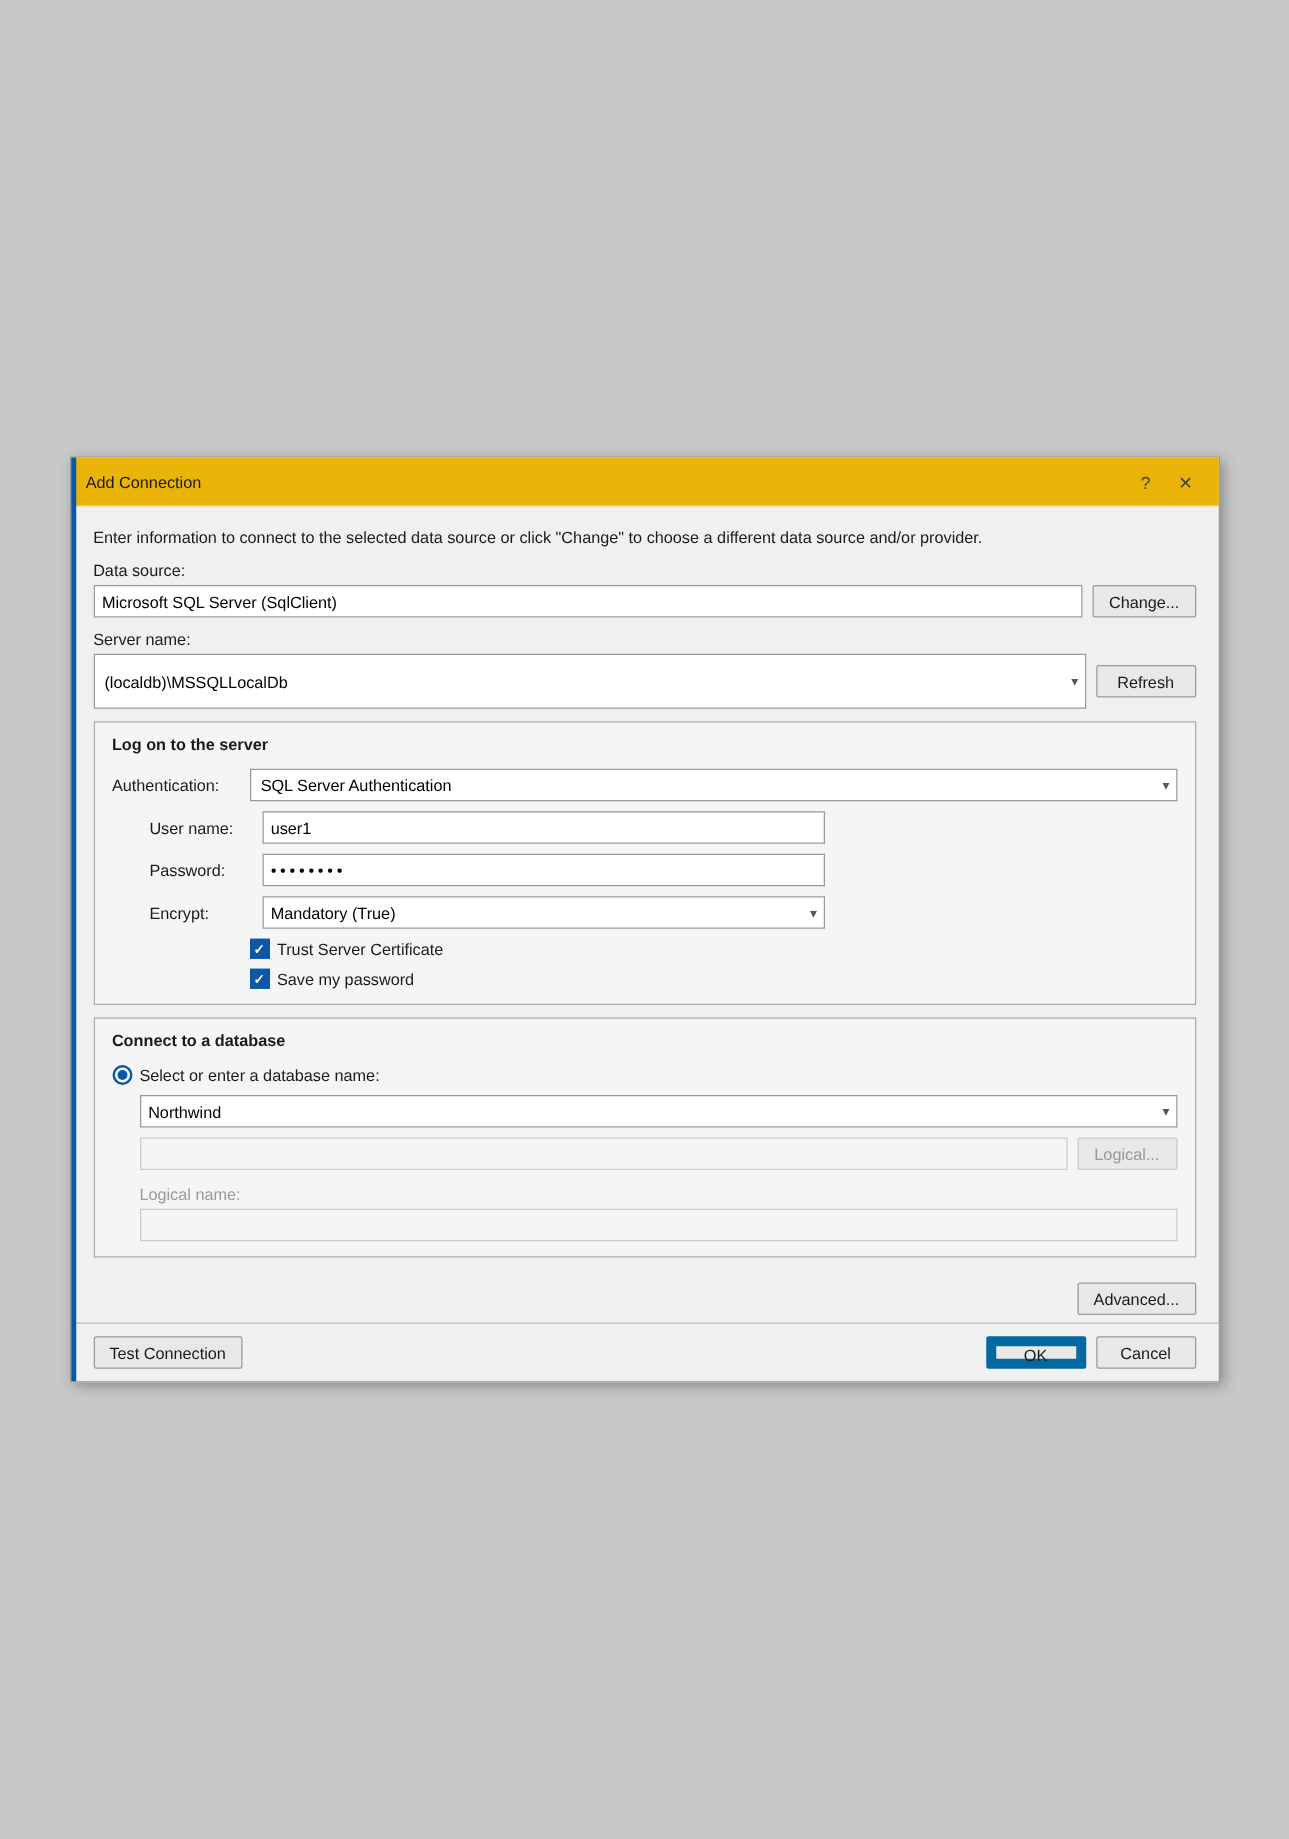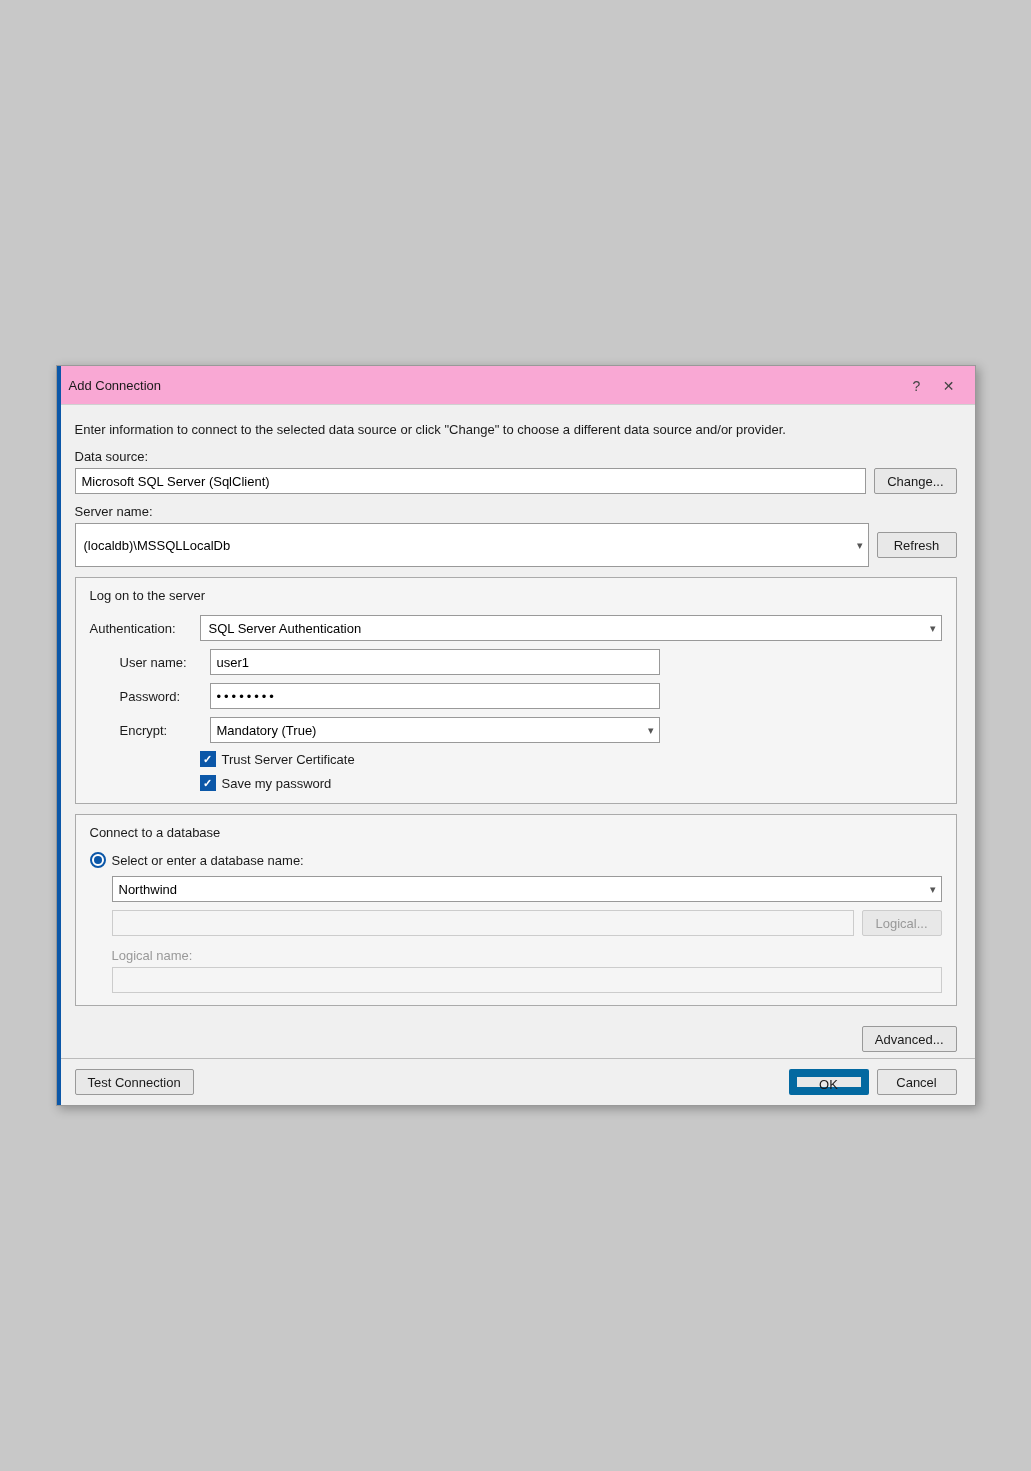--- a/index.html
+++ b/index.html
@@ -15,21 +15,21 @@
     }
     .dialog {
       background: #f0f0f0;
       border: 1px solid #999;
       width: 920px;
       box-shadow: 3px 3px 10px rgba(0,0,0,0.3);
       display: flex;
       flex-direction: column;
     }
     .title-bar {
-      background: #f9a8d4;
+      background: #eab308;
       display: flex;
       align-items: center;
       justify-content: space-between;
       padding: 8px 12px 6px 12px;
       border-bottom: 1px solid #d0d0d0;
     }
     .title-bar-left {
       font-size: 13px;
       font-weight: normal;
       color: #1a1a1a;
@@ -101,20 +101,21 @@
       background: #f5f5f5;
       padding: 10px 14px 12px 14px;
       display: flex;
       flex-direction: column;
       gap: 8px;
     }
     .section-title {
       font-size: 13px;
       color: #1a1a1a;
       margin-bottom: 4px;
+      font-weight: bold;
     }
     .auth-row {
       display: flex;
       align-items: center;
       gap: 10px;
     }
     .auth-label {
       min-width: 100px;
       font-size: 13px;
     }

